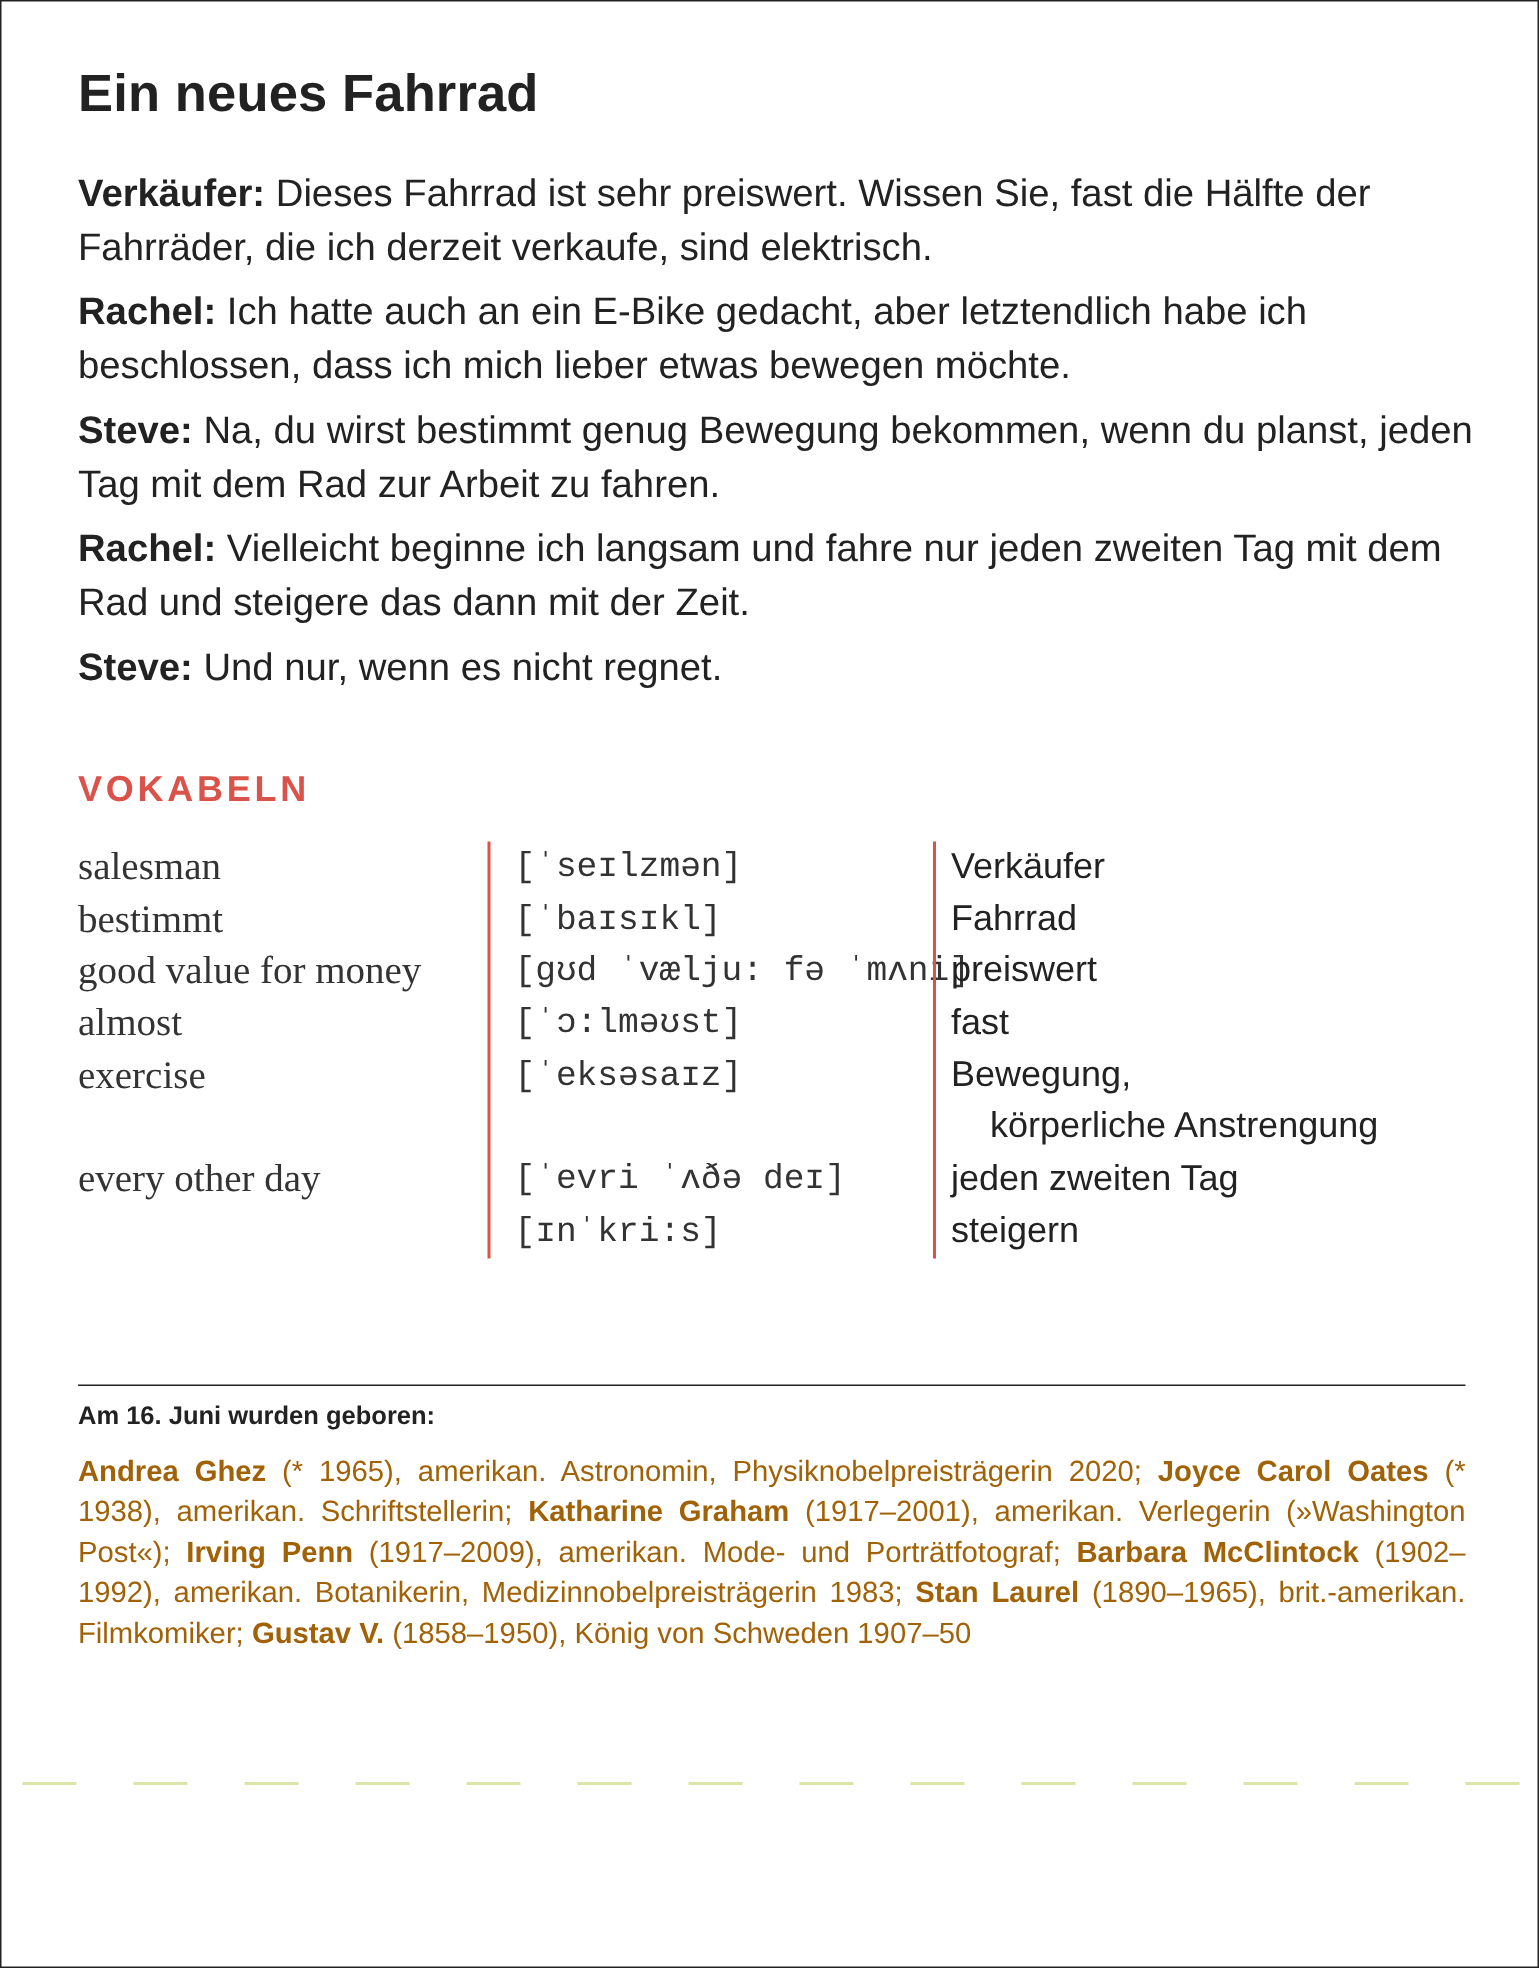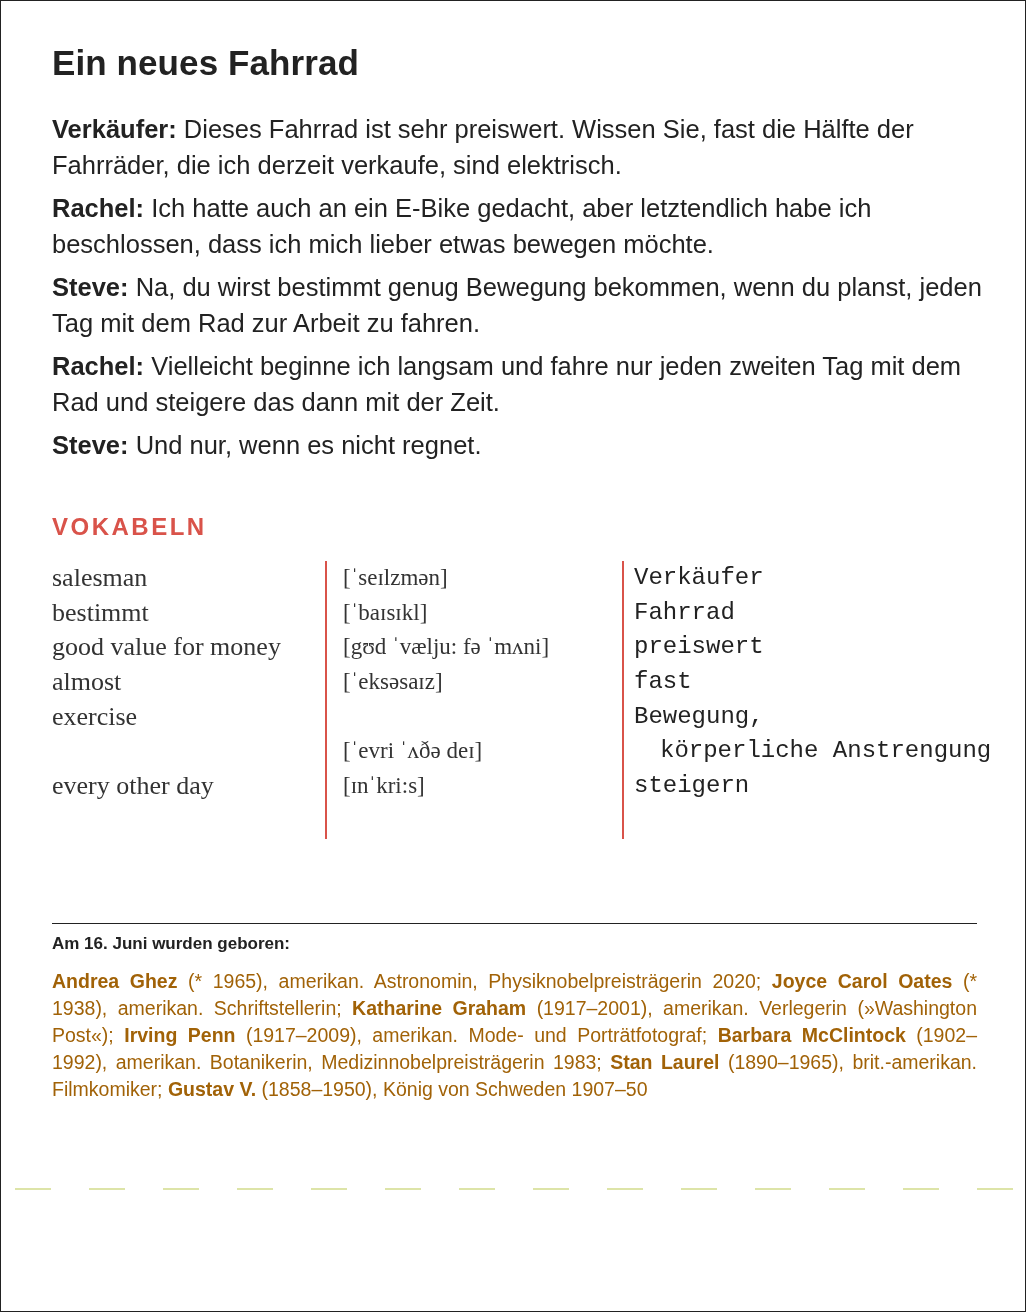--- a/index.html
+++ b/index.html
@@ -6,22 +6,22 @@
   body { width: 1026px; height: 1312px; background: #fff; position: relative; overflow: hidden; }
   .page { position: absolute; left: 0; top: 0; width: 1024px; height: 1310px; border: 1px solid #222; background: #fff; }
   .title { position: absolute; left: 51px; top: 42px; font-family: "Liberation Sans", sans-serif; font-weight: bold; font-size: 35px; color: #222; margin: 0; letter-spacing: 0.1px; }
   .dialog { position: absolute; left: 51px; top: 110px; width: 930px; font-family: "Liberation Sans", sans-serif; font-size: 25.5px; line-height: 36px; color: #222; }
   .dialog p { margin: 0 0 7px 0; }
   .speaker { font-weight: bold; }
   .vok-head { position: absolute; left: 51px; top: 512px; font-family: "Liberation Sans", sans-serif; font-weight: bold; font-size: 24px; letter-spacing: 2.5px; color: #d9534a; }
   .vocab { position: absolute; left: 51px; top: 560px; }
   .col { position: absolute; top: 0; }
   .col-en { left: 0; width: 270px; font-family: "Liberation Serif", serif; font-size: 26px; line-height: 34.7px; color: #333; }
-  .col-ipa { left: 273px; width: 290px; padding-left: 16px; border-left: 2px solid #d9534a; font-family: Liberation Serif, serif; font-size: 23px; line-height: 34.7px; color: #333; height: 278px; }
-  .col-de { left: 570px; width: 380px; padding-left: 10px; border-left: 2px solid #d9534a; font-family: Liberation Mono, monospace; font-size: 24px; line-height: 34.7px; color: #222; height: 278px; }
+  .col-ipa { left: 273px; width: 290px; padding-left: 16px; border-left: 2px solid #d9534a; font-family: Liberation Mono, monospace; font-size: 23px; line-height: 34.7px; color: #333; height: 278px; }
+  .col-de { left: 570px; width: 380px; padding-left: 10px; border-left: 2px solid #d9534a; font-family: Liberation Sans, sans-serif; font-size: 24px; line-height: 34.7px; color: #222; height: 278px; }
   .row { white-space: nowrap; height: 34.7px; }
   .indent { padding-left: 26px; }
   .rule { position: absolute; left: 51px; top: 922px; width: 925px; border-top: 1.5px solid #222; }
   .born-head { position: absolute; left: 51px; top: 933px; font-family: "Liberation Sans", sans-serif; font-weight: bold; font-size: 17px; color: #222; }
   .born-text { position: absolute; left: 51px; top: 967px; width: 925px; font-family: "Liberation Sans", sans-serif; font-size: 19.5px; line-height: 27px; color: #a16207; text-align: justify; }
   .born-text b { font-weight: bold; }
   .footer { position: absolute; right: 50px; top: 1127px; font-family: "Liberation Sans", sans-serif; font-size: 16.5px; color: #333; }
   .brand { color: #d9534a; }
   .cutline { position: absolute; left: 0; top: 1187px; width: 1024px; height: 2px; background-image: repeating-linear-gradient(to right, #dde4a8 0 36px, transparent 36px 74px); background-position: 14px 0; }
 </style>
@@ -48,32 +48,34 @@
       <div class="row">good value for money</div>
       <div class="row">almost</div>
       <div class="row">exercise</div>
       <div class="row"></div>
       <div class="row">every other day</div>
     </div>
     <div class="col col-ipa">
       <div class="row">[ˈseɪlzmən]</div>
       <div class="row">[ˈbaɪsɪkl]</div>
       <div class="row">[gʊd ˈvælju: fə ˈmʌni]</div>
+      <div class="row">[ˈɔ:lməʊst]</div>
       <div class="row">[ˈeksəsaɪz]</div>
       <div class="row"></div>
       <div class="row">[ˈevri ˈʌðə deɪ]</div>
       <div class="row">[ɪnˈkri:s]</div>
     </div>
     <div class="col col-de">
       <div class="row">Verkäufer</div>
       <div class="row">Fahrrad</div>
       <div class="row">preiswert</div>
       <div class="row">fast</div>
       <div class="row">Bewegung,</div>
       <div class="row indent">körperliche Anstrengung</div>
+      <div class="row">jeden zweiten Tag</div>
       <div class="row">steigern</div>
     </div>
   </div>
 
   <div class="rule"></div>
 
   <div class="born-head">Am 16. Juni wurden geboren:</div>
   <div class="born-text"><b>Andrea Ghez</b><span> (* 1965), amerikan. Astronomin, Physiknobelpreisträgerin 2020; </span><b>Joyce Carol Oates</b><span> (* 1938), amerikan. Schriftstellerin; </span><b>Katharine Graham</b><span> (1917–2001), amerikan. Verlegerin (»Washington Post«); </span><b>Irving Penn</b><span> (1917–2009), amerikan. Mode- und Porträtfotograf; </span><b>Barbara McClintock</b><span> (1902–1992), amerikan. Botanikerin, Medizinnobelpreisträgerin 1983; </span><b>Stan Laurel</b><span> (1890–1965), brit.-amerikan. Filmkomiker; </span><b>Gustav V.</b><span> (1858–1950), König von Schweden 1907–50</span></div>
 
 

